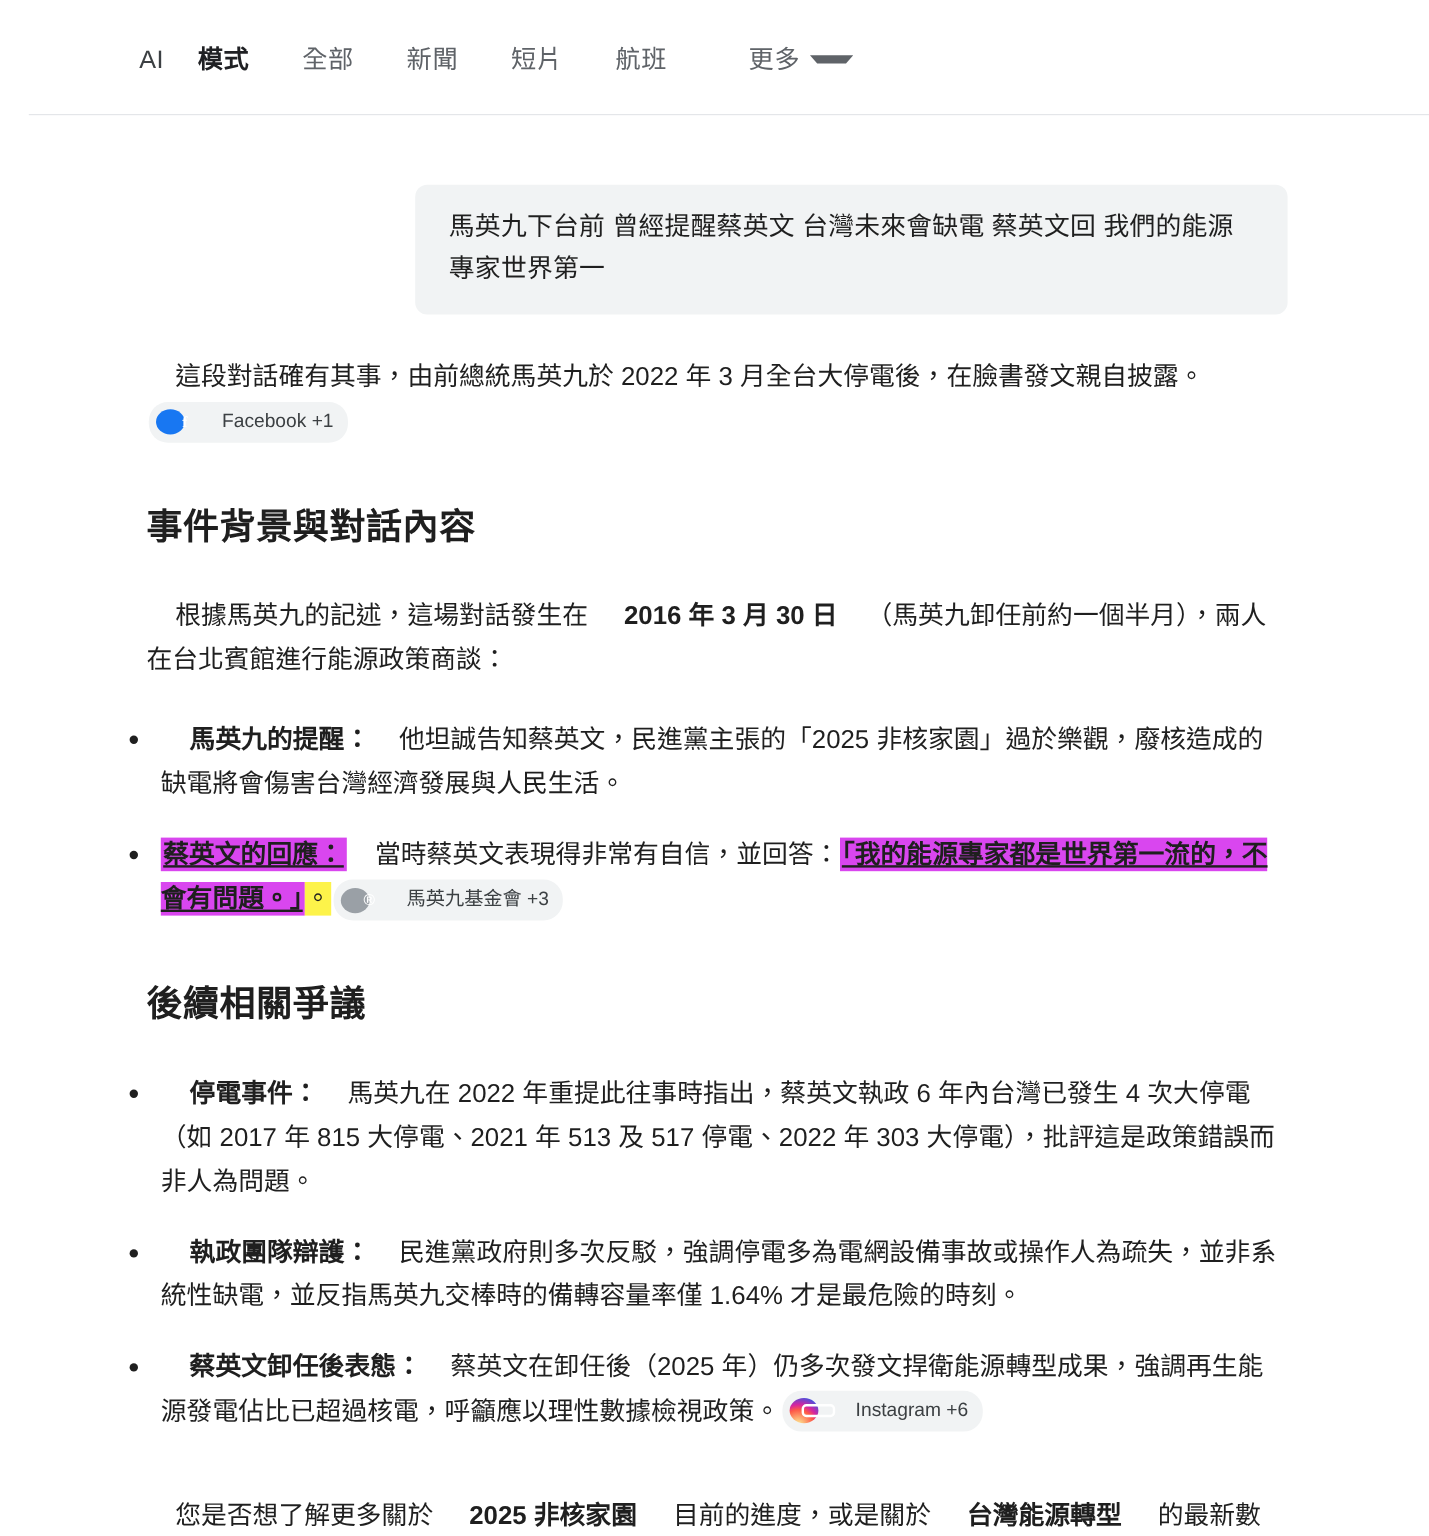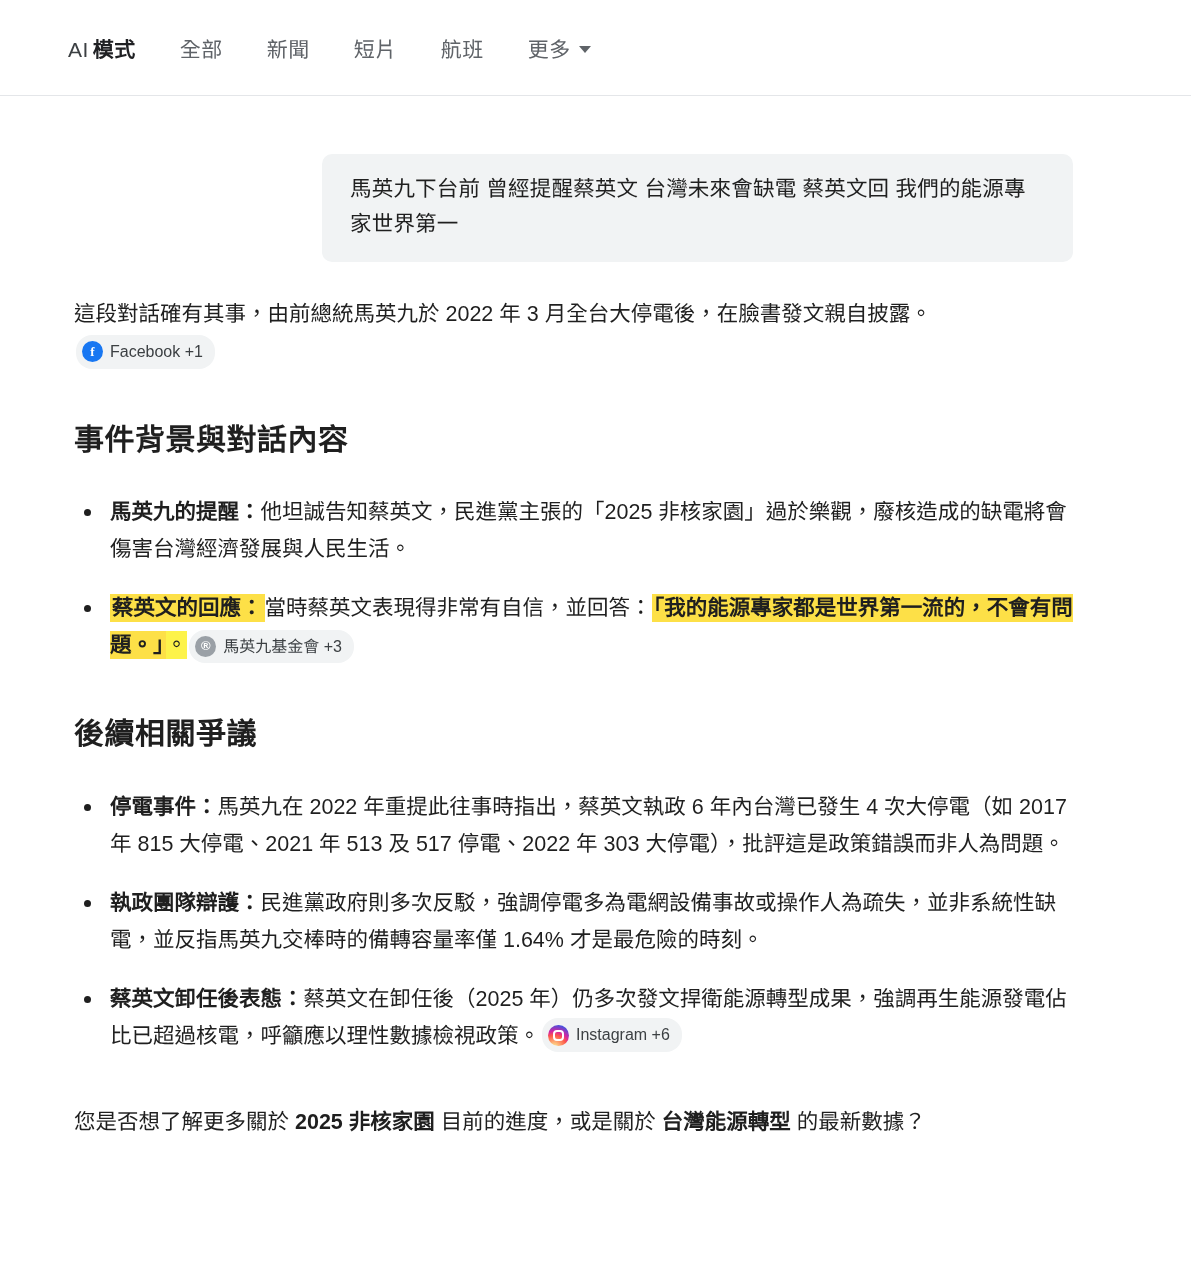--- a/index.html
+++ b/index.html
@@ -1,15 +1,15 @@
 <!DOCTYPE html>
 <html lang="zh-TW"><head>
 <meta charset="utf-8">
 <style>
-  * { box-sizing: border-box; }
+  * { box-sizing: border-box; padding-left: 24px; }
   html, body {
     margin: 0; padding: 0;
     width: 1191px; height: 1280px;
     background: #ffffff;
     font-family: "Liberation Sans", "DejaVu Sans", sans-serif;
     color: #1f1f1f;
   }
   .page {
     position: relative;
     width: 1191px;
@@ -102,21 +102,21 @@
     left: 10px;
     top: 15px;
     width: 7px;
     height: 7px;
     background: #1f1f1f;
     border-radius: 50%;
   }
 
   b, strong { font-weight: 700; }
   .hl { background: #fdf34a; padding: 2px 0; }
-  .hl-strong { background: #fde047; font-weight: 700; padding: 2px 2px; }
+  .hl-strong { background: #d946ef; font-weight: 700; padding: 2px 2px; text-decoration: underline; }
 
   
   .chip {
     display: inline-flex;
     align-items: center;
     gap: 7px;
     background: #f1f3f4;
     border-radius: 16px;
     padding: 3px 12px 3px 6px;
     font-size: 16px;
@@ -178,20 +178,23 @@
 
     <p class="para answer-first">
       <span>這段對話確有其事，由前總統馬英九於 2022 年 3 月全台大停電後，在臉書發文親自披露。</span><span class="chip">
           <span class="badge fb">f</span>
           <span>Facebook +1</span>
         </span>
     </p>
 
     <h2 class="section">事件背景與對話內容</h2>
 
+    <p class="para">
+      <span>根據馬英九的記述，這場對話發生在 </span><b>2016 年 3 月 30 日</b><span>（馬英九卸任前約一個半月），兩人在台北賓館進行能源政策商談：</span>
+    </p>
 
     <ul class="bullets">
       <li>
         <b>馬英九的提醒：</b><span>他坦誠告知蔡英文，民進黨主張的「2025 非核家園」過於樂觀，廢核造成的缺電將會傷害台灣經濟發展與人民生活。</span>
       </li>
       <li>
         <b class="hl-strong">蔡英文的回應：</b><span>當時蔡英文表現得非常有自信，並回答：</span><b class="hl-strong">「我的能源專家都是世界第一流的，不會有問題。」</b><span class="hl">。</span><span class="chip inline-gray">
             <span class="badge gray">®</span>
             <span>馬英九基金會 +3</span>
           </span>

